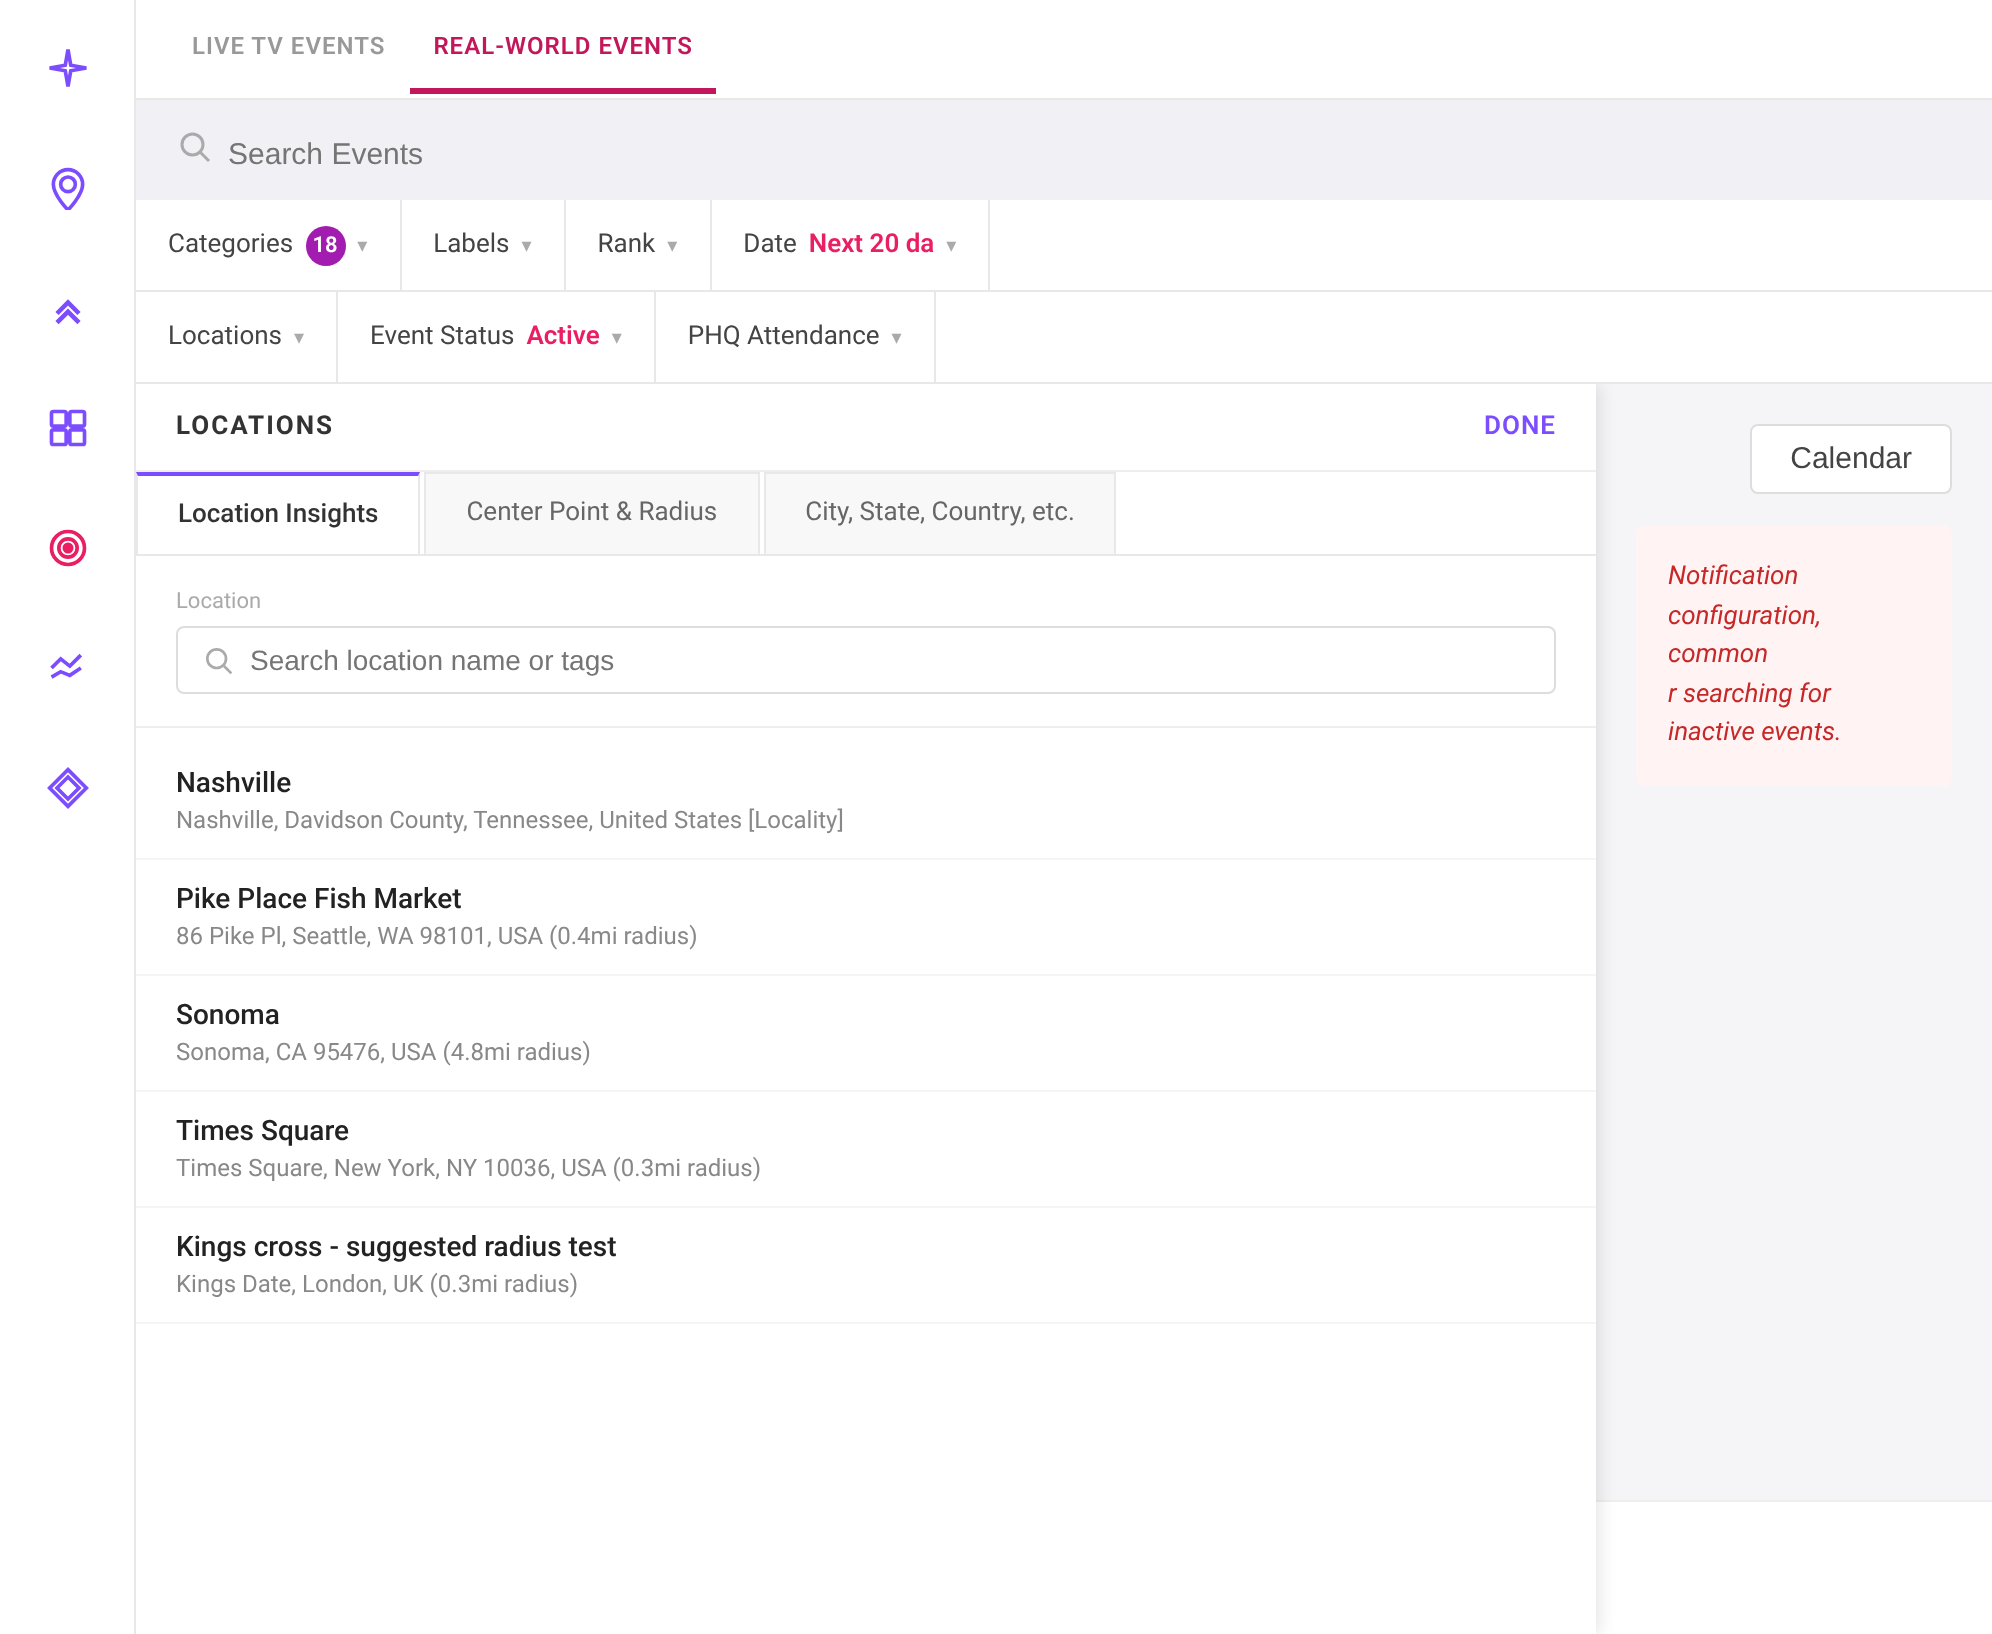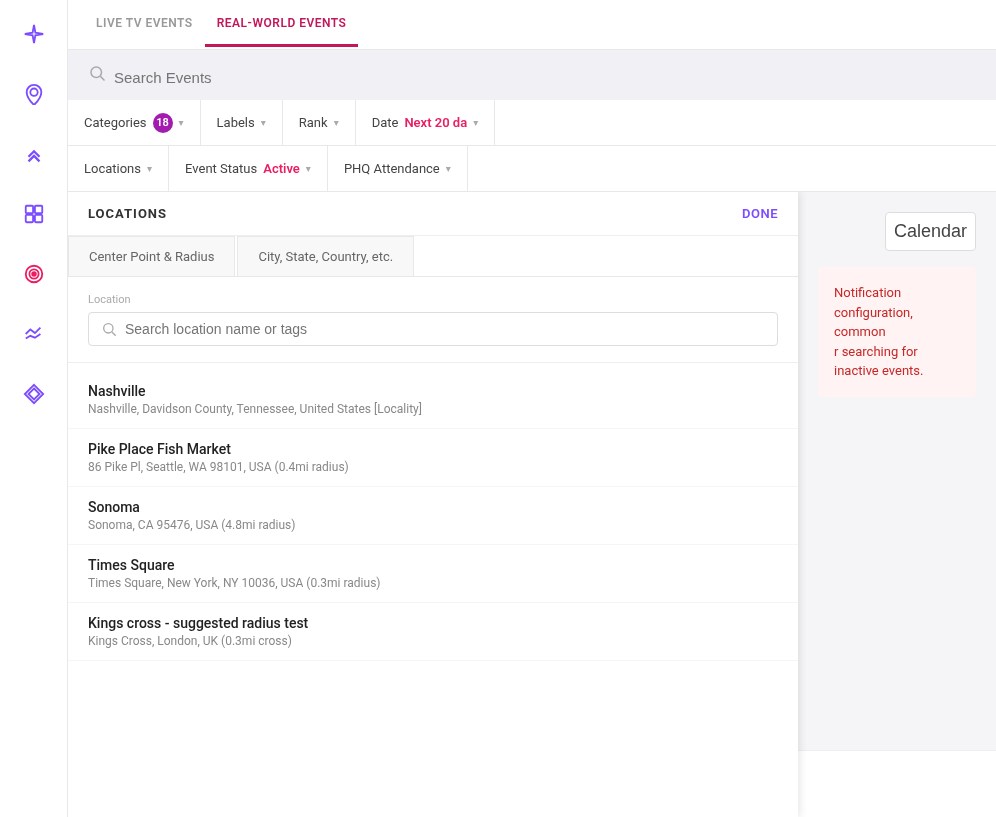--- a/index.html
+++ b/index.html
@@ -257,35 +257,36 @@
       padding: 20px;
       display: flex;
       flex-direction: column;
       gap: 16px;
     }
 
     .calendar-btn {
       background: #fff;
       border: 1px solid #ddd;
       border-radius: 4px;
-      padding: 8px 8px;
-      font-size: 18px;
+      padding: 8px 19px;
+      font-size: 15px;
       color: #444;
       cursor: pointer;
       align-self: flex-end;
       margin-left: 24px;
     }
 
     .notification-box {
       background: #fff3f3;
       border-radius: 4px;
       padding: 16px;
       font-size: 13px;
       color: #c62828;
       line-height: 1.5;
+      font-style: italic;
     }
 
     
     .event-item {
       position: absolute;
       bottom: 0;
       left: 0;
       right: 0;
       background: #fff;
       padding: 16px 20px;
@@ -410,20 +411,21 @@
   <div class="content-area">
 
     <div class="locations-panel">
 
       <div class="locations-header">
         <span class="locations-title">LOCATIONS</span>
         <span class="done-btn">DONE</span>
       </div>
 
       <div class="loc-tabs">
+        <div class="loc-tab active">Location Insights</div>
         <div class="loc-tab">Center Point &amp; Radius</div>
         <div class="loc-tab">City, State, Country, etc.</div>
       </div>
 
       <div class="loc-search-area">
         <div class="loc-search-label">Location</div>
         <div class="loc-search-input-wrap">
           <svg width="16" height="16" viewBox="0 0 24 24" fill="none" stroke="#aaa" stroke-width="2">
             <circle cx="11" cy="11" r="7"></circle>
             <path d="M16.5 16.5 L22 22"></path>
@@ -444,21 +446,21 @@
         <div class="loc-list-item">
           <div class="loc-name">Sonoma</div>
           <div class="loc-detail">Sonoma, CA 95476, USA (4.8mi radius)</div>
         </div>
         <div class="loc-list-item">
           <div class="loc-name">Times Square</div>
           <div class="loc-detail">Times Square, New York, NY 10036, USA (0.3mi radius)</div>
         </div>
         <div class="loc-list-item">
           <div class="loc-name">Kings cross - suggested radius test</div>
-          <div class="loc-detail">Kings Cross, London, UK (0.3mi cross)</div>
+          <div class="loc-detail">Kings Date, London, UK (0.3mi radius)</div>
         </div>
       </div>
     </div>
 
     <div class="right-content">
       <button class="calendar-btn">Calendar</button>
       <div class="notification-box">
         <span>Notification configuration, common<br>r searching for inactive events.</span>
       </div>
     </div>

